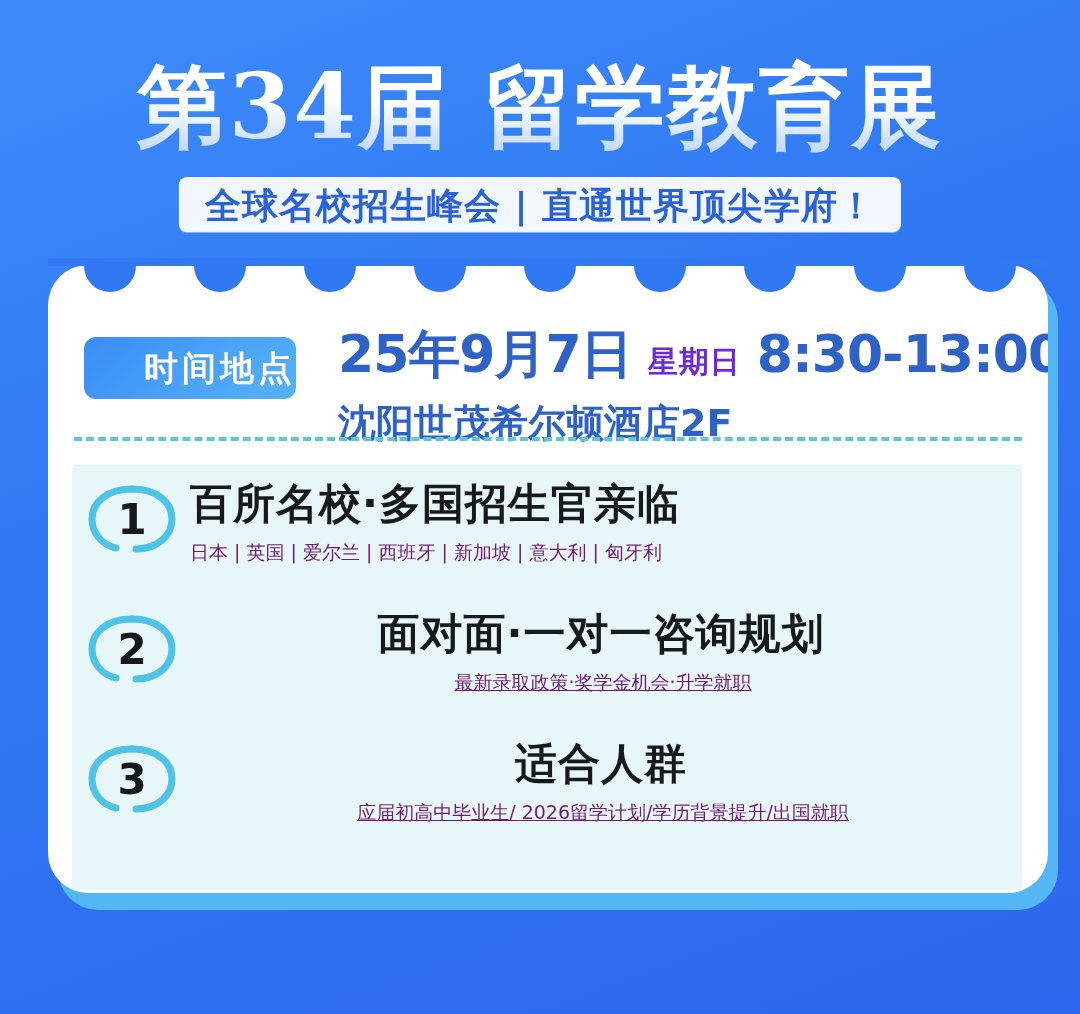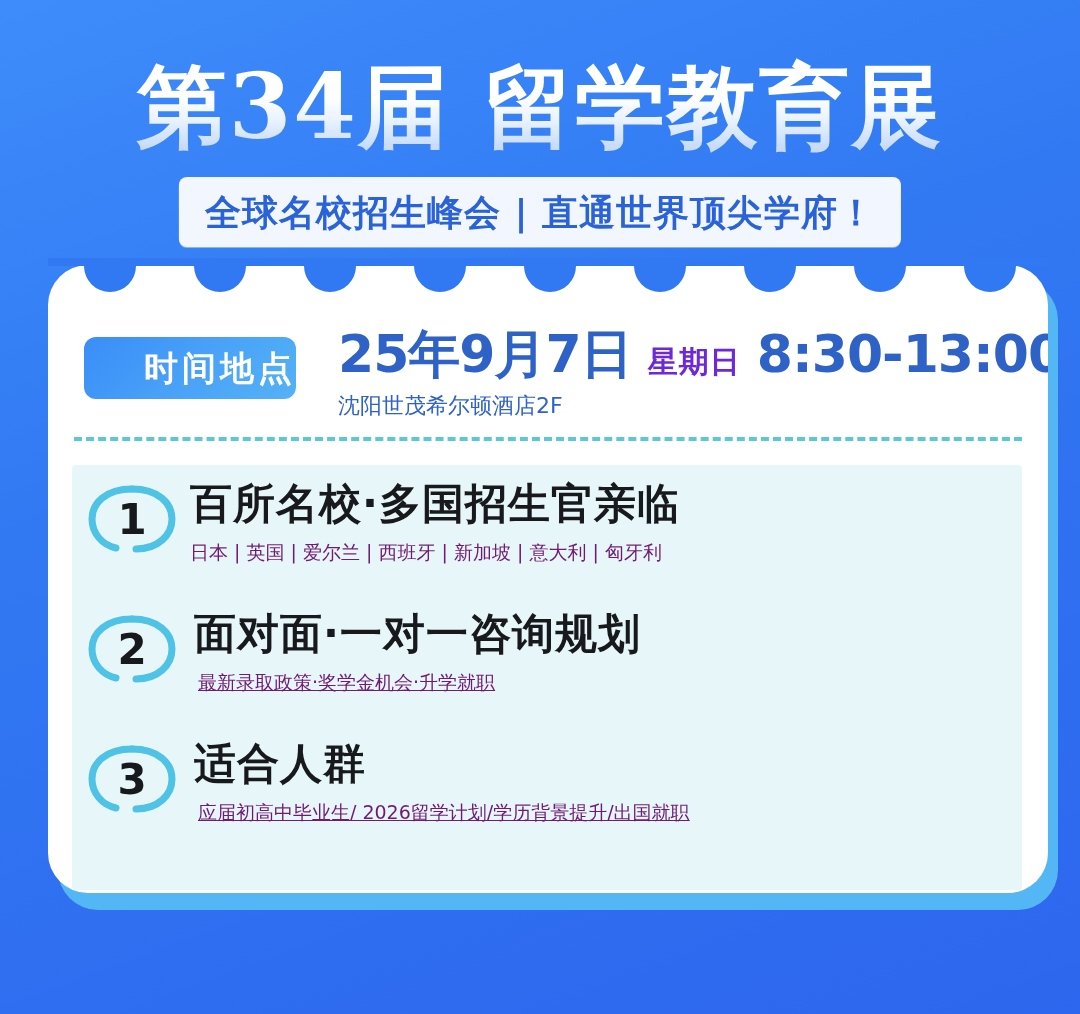--- a/index.html
+++ b/index.html
@@ -50,21 +50,21 @@
     color: transparent;
     -webkit-text-fill-color: transparent;
     white-space: nowrap;
   }
 
   .subtitle-bar {
     position: absolute;
     left: 50%;
     transform: translateX(-50%);
     top: 177px;
-    height: 70px;
+    height: 55px;
     padding: 0 26px;
     background: #f2f7ff;
     border-radius: 8px;
     display: flex;
     align-items: center;
     justify-content: center;
     box-shadow: 0 1px 0 rgba(255,255,255,.4);
   }
   .subtitle-text {
     font-family: "DejaVu Serif", "Liberation Serif", serif;
@@ -169,23 +169,23 @@
   }
   .time-range {
     font-weight: bold;
     font-size: 52px;
     line-height: 58px;
     color: #2f62c6;
     letter-spacing: -1px;
     font-family: "DejaVu Sans", sans-serif;
   }
   .venue {
-    margin-top: 2px;
-    font-weight: normal;
-    font-size: 22px;
+    margin-top: 19px;
+    font-weight: bold;
+    font-size: 38px;
     line-height: 42px;
     color: #2f62c6;
     letter-spacing: 0px;
     white-space: nowrap;
     font-family: "DejaVu Sans", sans-serif;
   }
 
   
   .divider {
     position: absolute;
@@ -257,21 +257,21 @@
   .feature-sub {
     font-family: "DejaVu Sans", sans-serif;
     font-weight: normal;
     font-size: 19px;
     line-height: 42px;
     color: #701a75;
     letter-spacing: 0px;
     white-space: nowrap;
   }
   .feature-2 .feature-text,
-  .feature-3 .feature-text { left: 122px; }
+  .feature-3 .feature-text { left: 114px; text-align: center; }
   .feature-2 .feature-sub,
   .feature-3 .feature-sub { padding-left: 4px; text-decoration: underline; }
 </style>
 </head>
 <body>
 
 <div class="poster">
 
   <div class="header">
     <div class="main-title">第34届 留学教育展</div>

